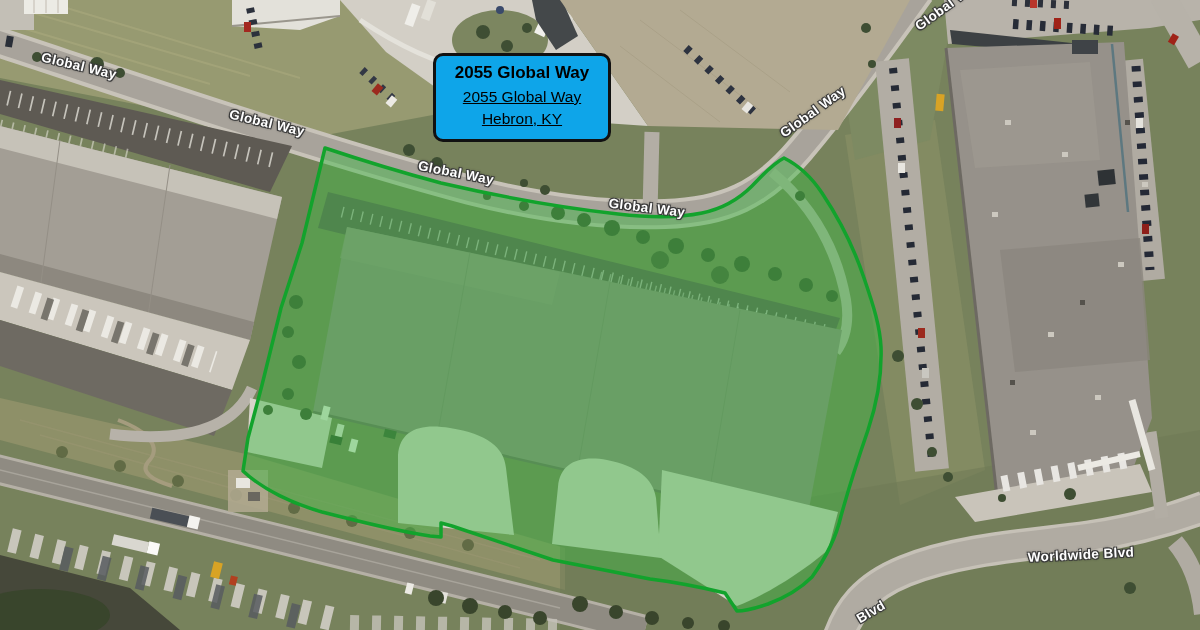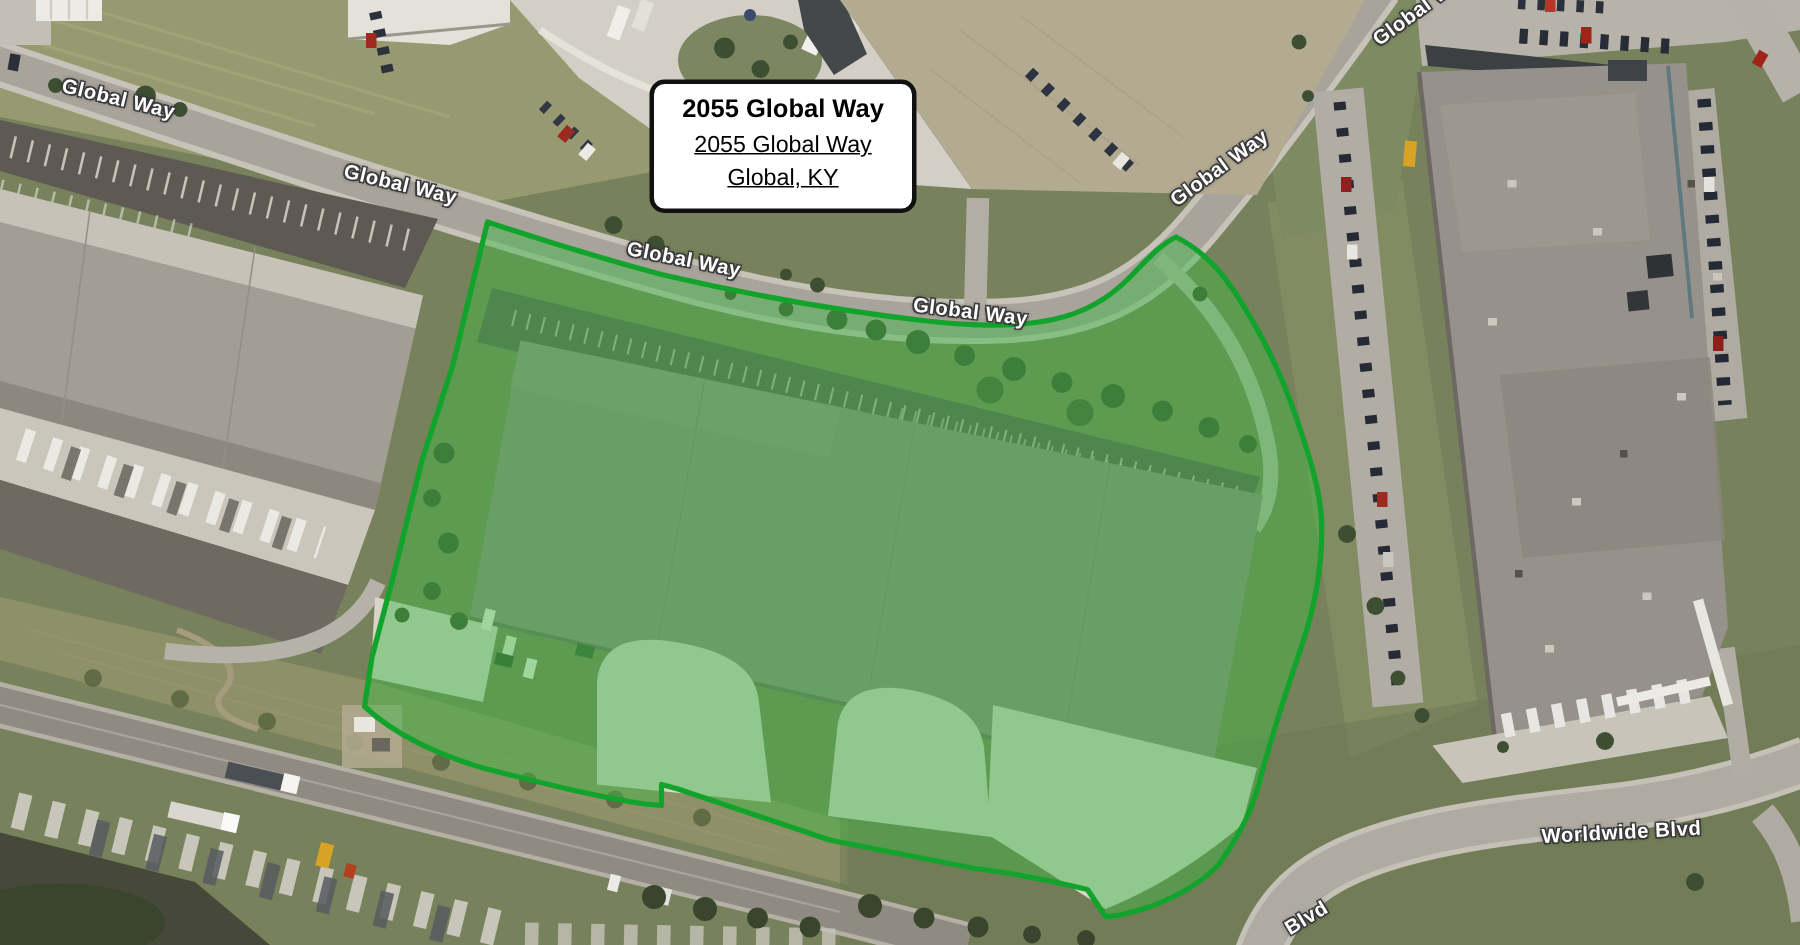--- a/index.html
+++ b/index.html
@@ -10,21 +10,21 @@
   .map-container svg{position:absolute;inset:0;display:block;}
   .road-label{
     position:absolute;transform:translate(-50%,-50%) rotate(var(--r,0deg));
     font:600 13.5px/1 "Liberation Sans",sans-serif;color:#fff;
     letter-spacing:.4px;white-space:nowrap;z-index:5;pointer-events:none;
     text-shadow:-1px -1px 0 #3a3a3a,1px -1px 0 #3a3a3a,-1px 1px 0 #3a3a3a,
                  1px 1px 0 #3a3a3a,0 0 3px #222;
   }
   .info-box{
     position:absolute;left:433px;top:53px;width:178px;z-index:10;
-    box-sizing:border-box;background:#ffffff;border:3px solid #111;
+    box-sizing:border-box;background:#0ea5e9;border:3px solid #111;
     border-radius:10px;padding:7px 4px 9px;text-align:center;color:#000;
   }
   .info-box .title{font-size:17px;font-weight:700;margin:0 0 3px;}
   .info-box .addr{font-size:15.5px;line-height:1.42;text-decoration:underline;cursor:pointer;}
 </style>
 </head>
 <body>
 
 <div class="map-container">
 <svg viewBox="0 0 1200 630" width="1200" height="630" preserveAspectRatio="none">
@@ -286,15 +286,15 @@
 <div class="road-label" style="left:456px;top:173px;--r:11deg">Global Way</div>
 <div class="road-label" style="left:647px;top:208px;--r:7deg">Global Way</div>
 <div class="road-label" style="left:813px;top:112px;--r:-36deg">Global Way</div>
 <div class="road-label" style="left:948px;top:5px;--r:-36deg">Global Way</div>
 <div class="road-label" style="left:1081px;top:555px;--r:-3deg">Worldwide Blvd</div>
 <div class="road-label" style="left:871px;top:612px;--r:-31deg">Blvd</div>
 
 <div class="info-box">
   <div class="title">2055 Global Way</div>
   <div class="addr">2055 Global Way</div>
-  <div class="addr">Global, KY</div>
+  <div class="addr">Hebron, KY</div>
 </div>
 </div>
 
 </body></html>

